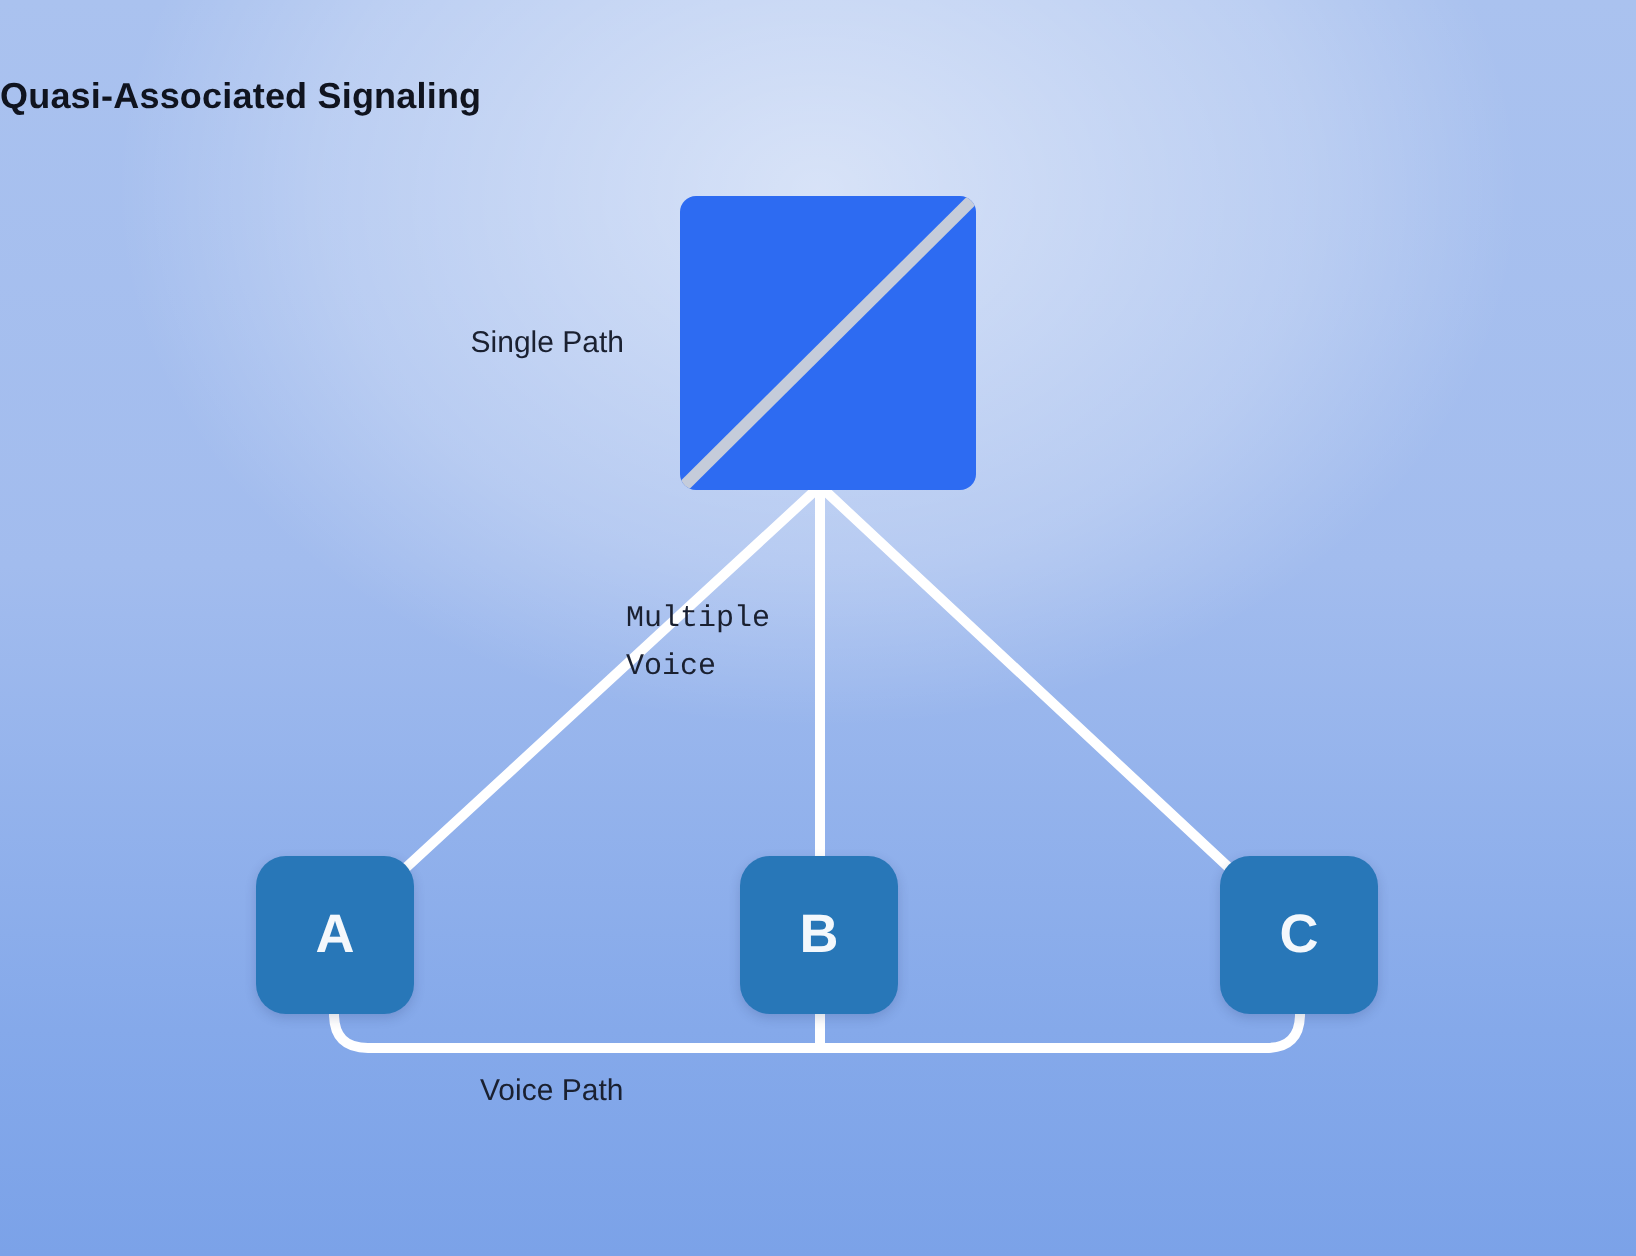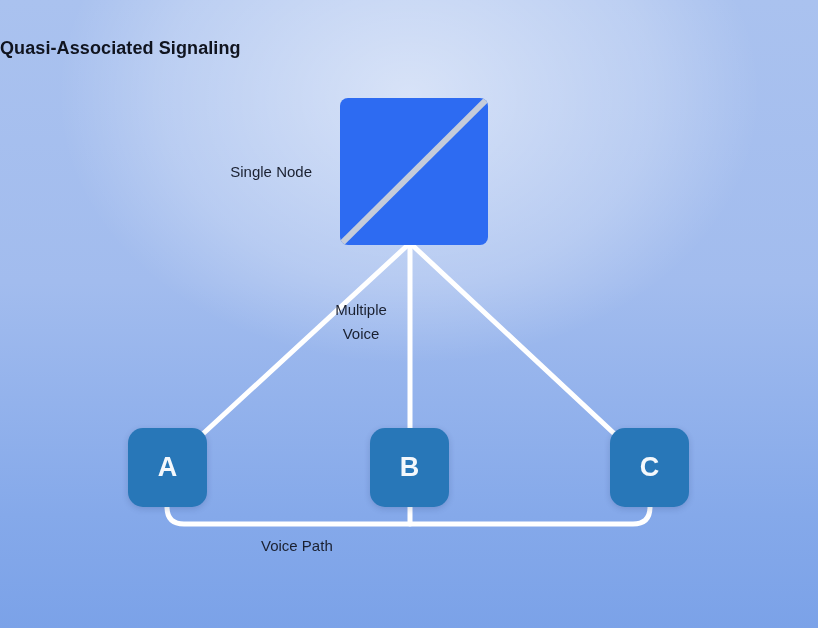--- a/index.html
+++ b/index.html
@@ -63,25 +63,26 @@
     font-size: 15px;
   }
   .lbl-single-node {
     left: 212px; top: 163px;
     width: 100px;
     text-align: right;
   }
   .lbl-links {
     left: 313px; top: 298px;
     width: 96px;
-    text-align: center;
+    text-align: left;
     line-height: 24px;
+    font-family: Liberation Mono, monospace;
   }
   .lbl-voice {
-    left: 261px; top: 537px;
+    left: 240px; top: 537px;
   }
 </style>
 </head>
 <body>
 
 <div class="canvas">
 
   <h1 class="title">Quasi-Associated Signaling</h1>
 
   <svg class="lines" width="818" height="628" viewBox="0 0 818 628">
@@ -93,21 +94,21 @@
     <path d="M 167 500 L 167 507 Q 167 524 184 524 L 633 524 Q 650 524 650 507 L 650 500" fill="none" stroke="#ffffff" stroke-width="5" stroke-linecap="round" stroke-linejoin="round"></path>
     <line x1="410" y1="500" x2="410" y2="524" stroke="#ffffff" stroke-width="5" stroke-linecap="round"></line>
   </svg>
 
   <div class="big-square">
     <svg viewBox="0 0 148 147" preserveAspectRatio="none">
       <line x1="0" y1="147" x2="148" y2="0" stroke="#c5ccda" stroke-width="6"></line>
     </svg>
   </div>
 
-  <div class="lbl lbl-single-node">Single Node</div>
+  <div class="lbl lbl-single-node">Single Path</div>
 
   <div class="lbl lbl-links">
     <div>Multiple</div>
     <div>Voice</div>
   </div>
 
   <div class="node node-a">
     <span class="node-letter">A</span>
   </div>
   <div class="node node-b">

